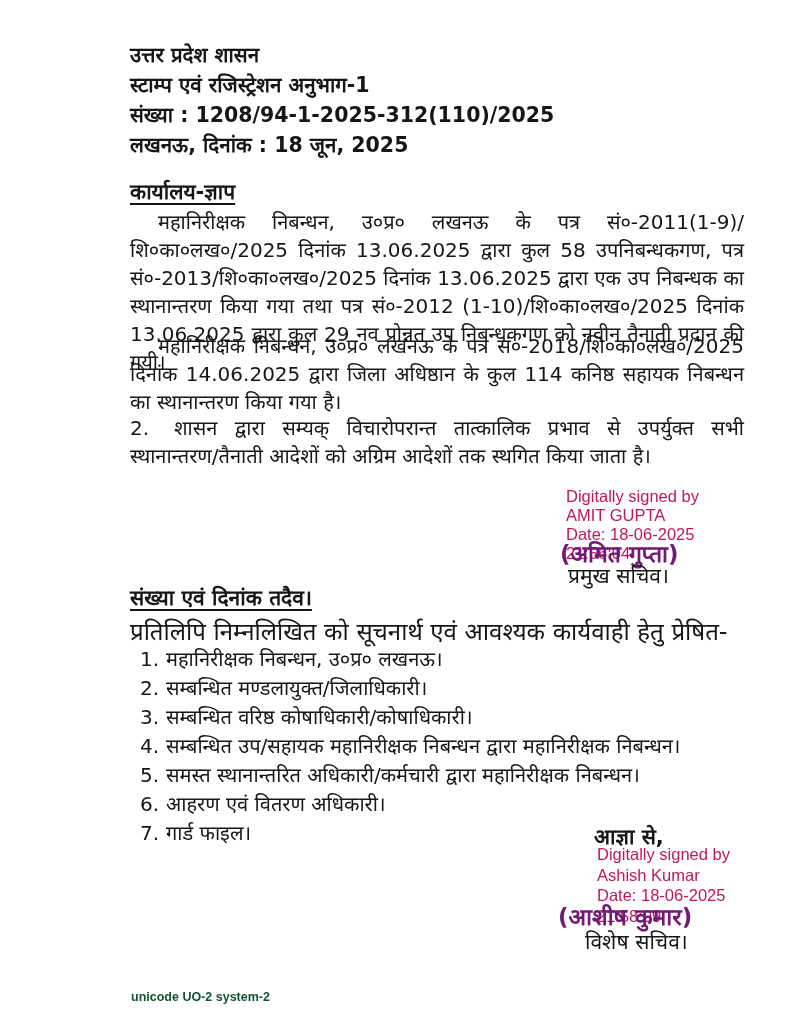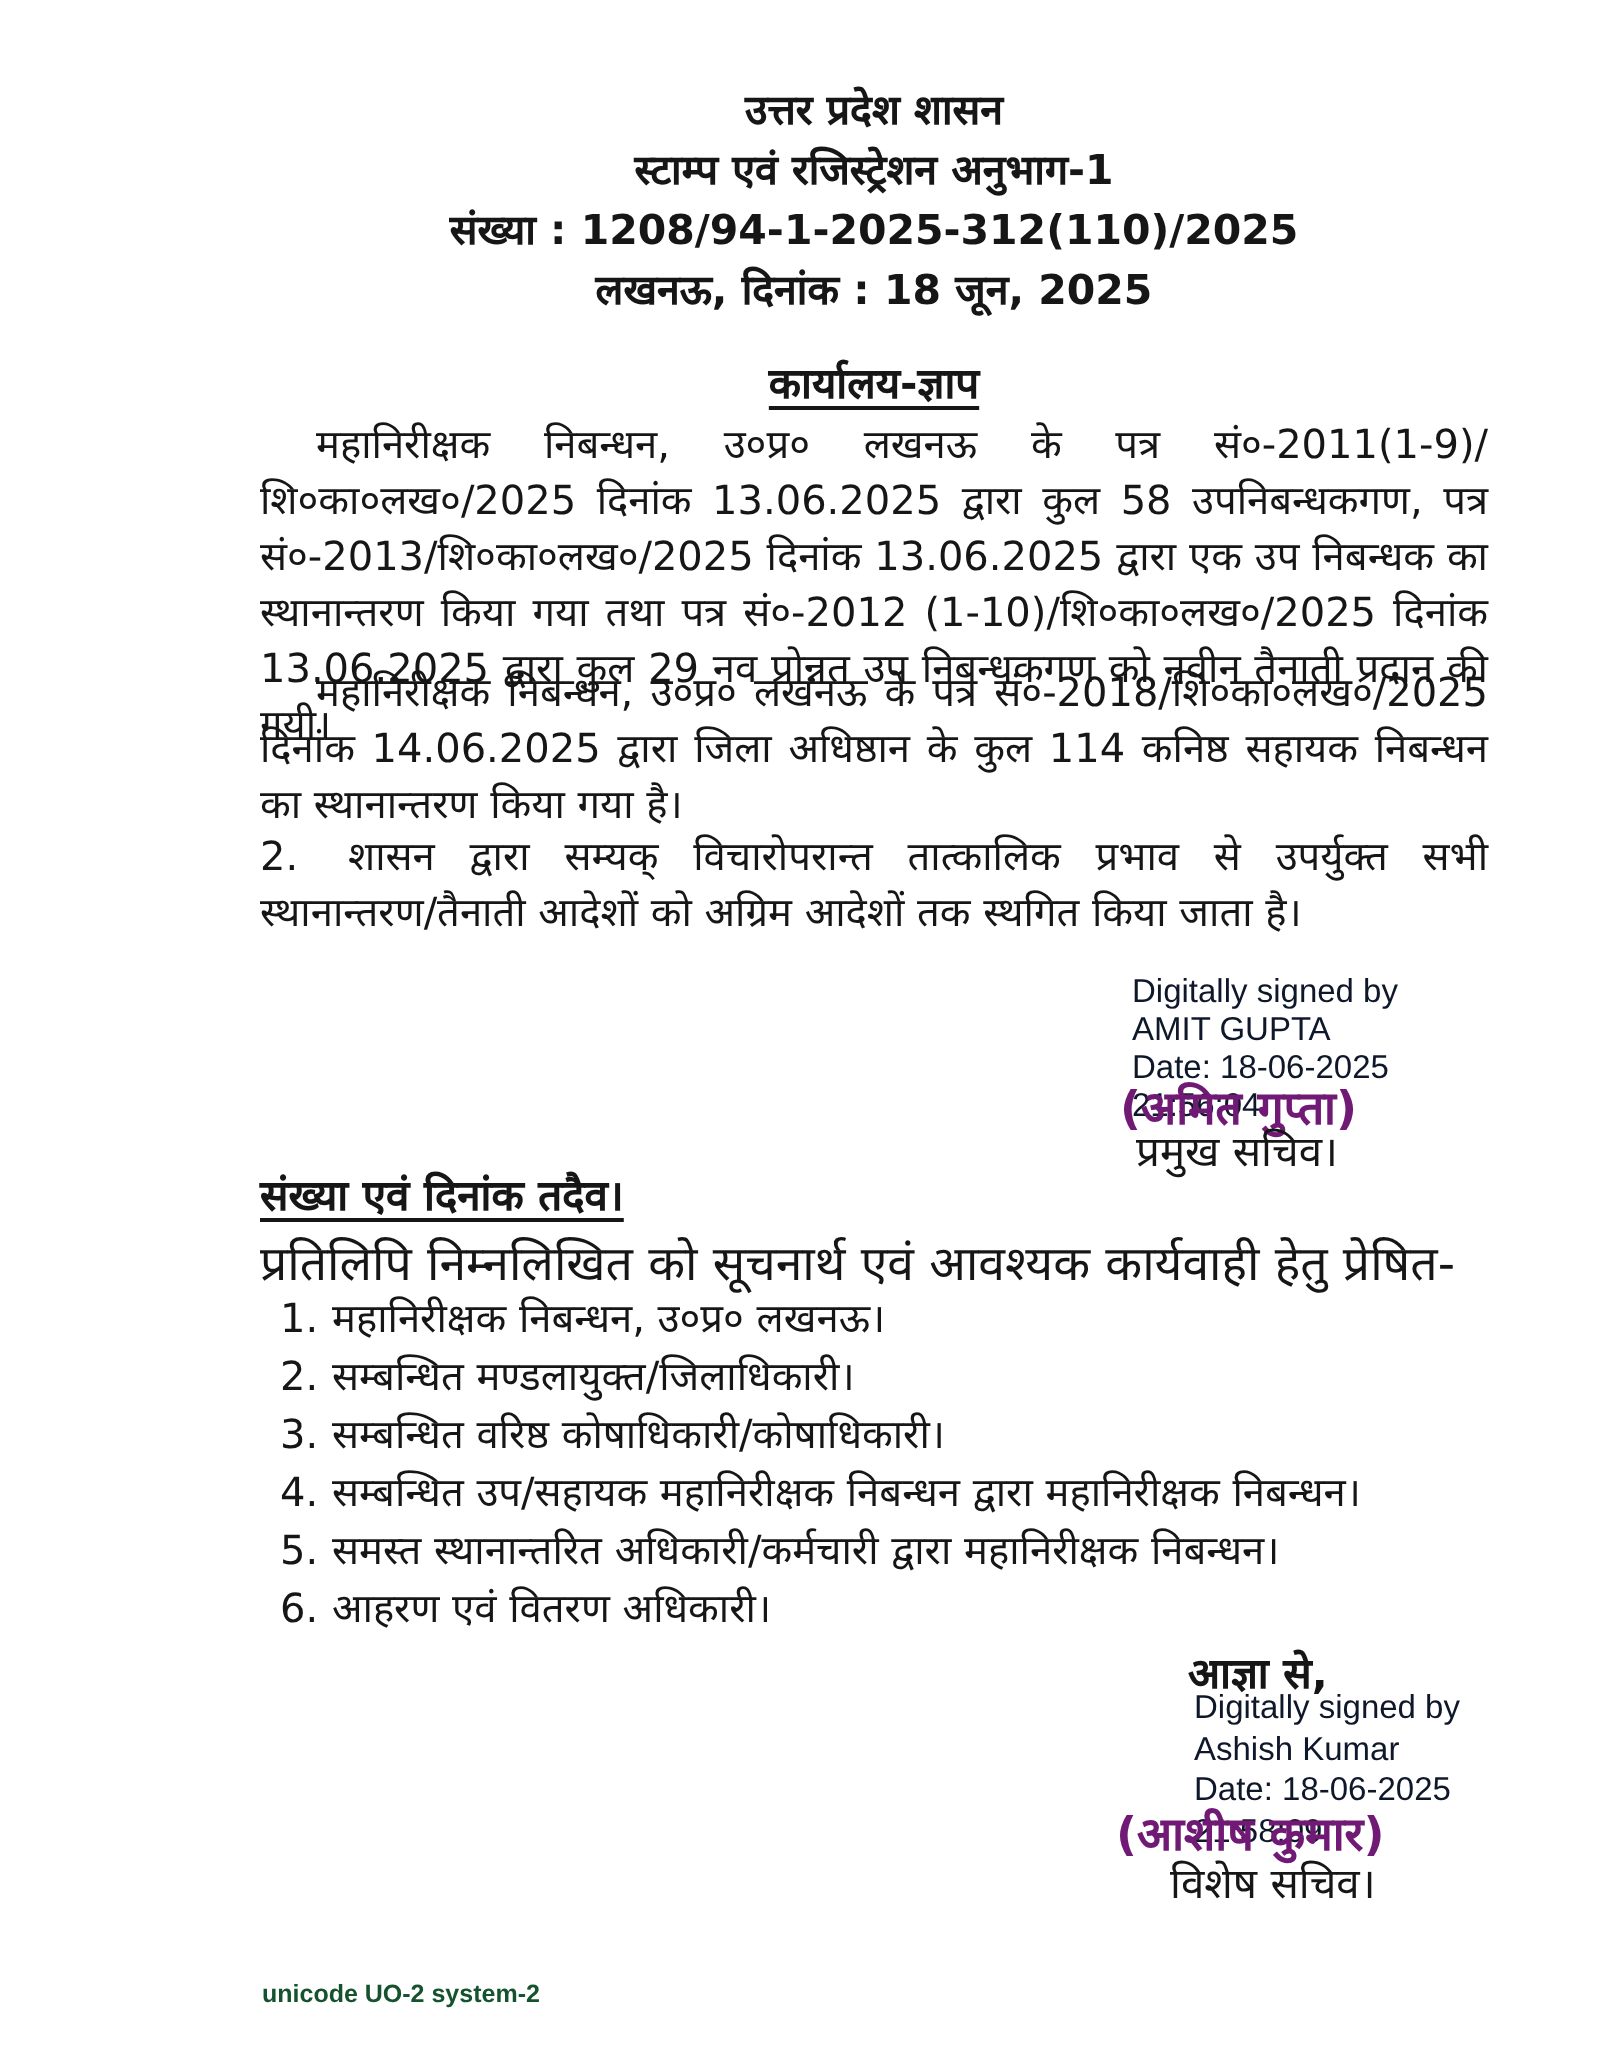--- a/index.html
+++ b/index.html
@@ -12,21 +12,21 @@
     margin: 0 auto;
     overflow: hidden;
     color: #161616;
     font-family: "DejaVu Sans", sans-serif;
   }
 
   
   .header {
     position: absolute;
     top: 40px; left: 130px; width: 614px;
-    text-align: center;
+    text-align: left;
   }
   .hdr-line {
     font-size: 20.5px;
     line-height: 30px;
     font-weight: 700;
     white-space: nowrap;
   }
   .subject {
     display: inline-block;
     margin-top: 17px;
@@ -50,21 +50,21 @@
   #para1 { top: 208px; }
   #para2 { top: 332px; }
   #para3 { top: 414px; }
   .pnum { display: inline-block; width: 44px; text-indent: 0; }
 
   
   .digi {
     font-family: "Liberation Sans", sans-serif;
     font-size: 16.5px;
     line-height: 19px;
-    color: #0f172a;
+    color: #be185d;
     white-space: nowrap;
   }
   .sig-name {
     position: absolute;
     font-size: 23px;
     font-weight: 700;
     white-space: nowrap;
     color: #701a75;
   }
   .sig-desig {
@@ -156,20 +156,21 @@
 
   <div id="copy-heading">संख्या एवं दिनांक तदैव।</div>
   <div id="copy-intro">प्रतिलिपि निम्नलिखित को सूचनार्थ एवं आवश्यक कार्यवाही हेतु प्रेषित-</div>
   <ol id="copy-list">
     <li><span class="li-no">1.</span><span>महानिरीक्षक निबन्धन, उ०प्र० लखनऊ।</span></li>
     <li><span class="li-no">2.</span><span>सम्बन्धित मण्डलायुक्त/जिलाधिकारी।</span></li>
     <li><span class="li-no">3.</span><span>सम्बन्धित वरिष्ठ कोषाधिकारी/कोषाधिकारी।</span></li>
     <li><span class="li-no">4.</span><span>सम्बन्धित उप/सहायक महानिरीक्षक निबन्धन द्वारा महानिरीक्षक निबन्धन।</span></li>
     <li><span class="li-no">5.</span><span>समस्त स्थानान्तरित अधिकारी/कर्मचारी द्वारा महानिरीक्षक निबन्धन।</span></li>
     <li><span class="li-no">6.</span><span>आहरण एवं वितरण अधिकारी।</span></li>
+    <li><span class="li-no">7.</span><span>गार्ड फाइल।</span></li>
   </ol>
 
   <div id="sig2">
     <div class="by-order">आज्ञा से,</div>
     <div class="digi">
       <div>Digitally signed by</div>
       <div>Ashish Kumar</div>
       <div>Date: 18-06-2025</div>
       <div>21:58:09</div>
     </div>

